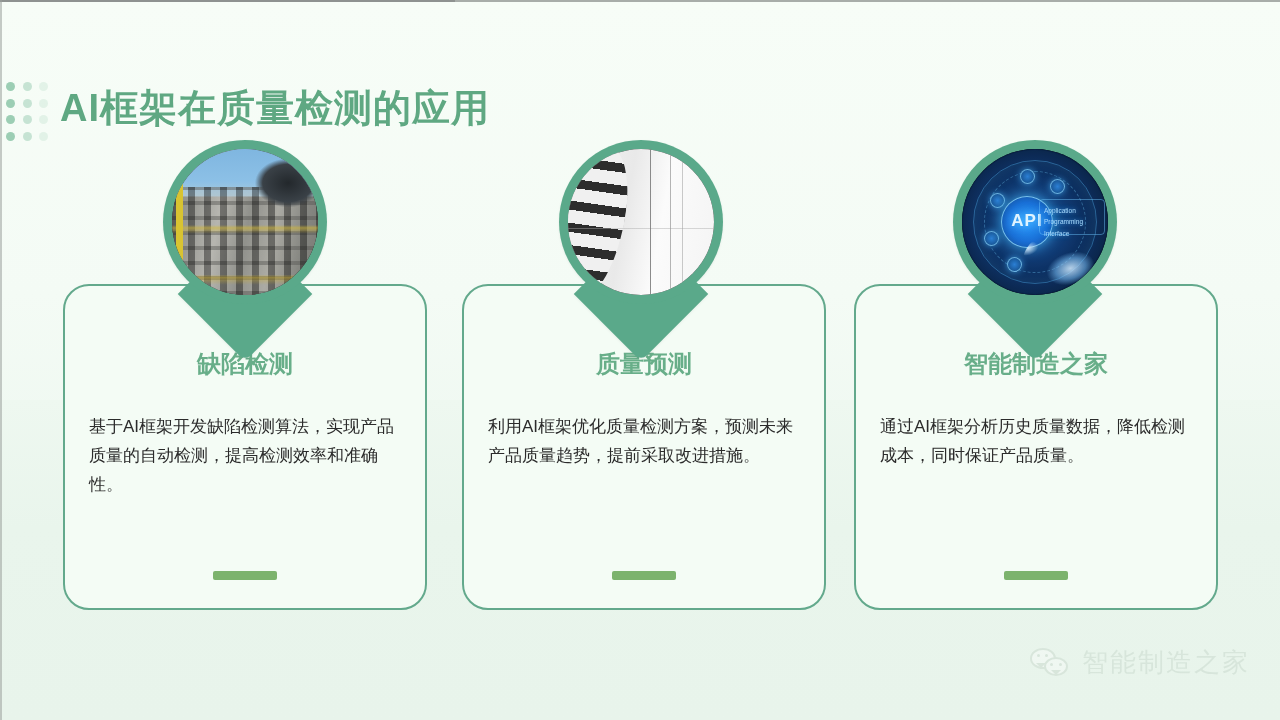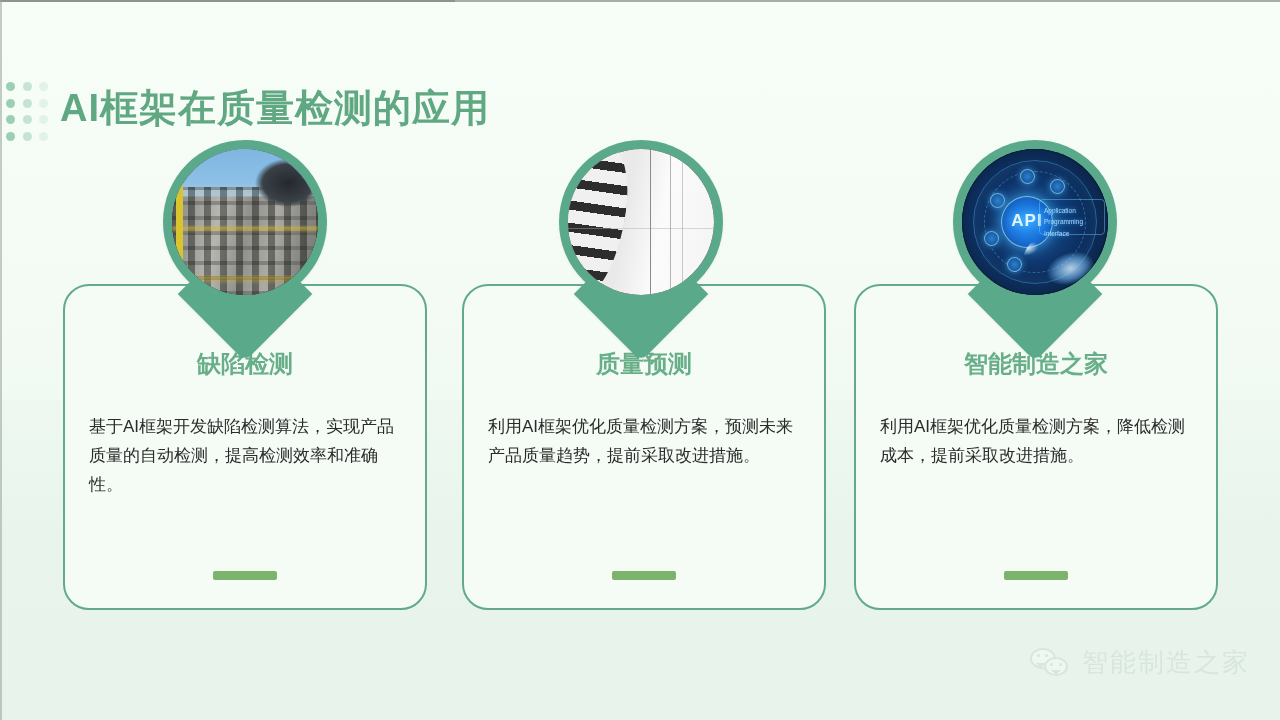--- a/index.html
+++ b/index.html
@@ -307,21 +307,21 @@
     </div>
 
     <div class="card c2">
       <div class="card-title">质量预测</div>
       <div class="card-body">利用AI框架优化质量检测方案，预测未来产品质量趋势，提前采取改进措施。</div>
       <div class="card-bar"></div>
     </div>
 
     <div class="card c3">
       <div class="card-title">智能制造之家</div>
-      <div class="card-body">利用AI框架优化质量检测方案，降低检测成本，提前采取改进措施。</div>
+      <div class="card-body">通过AI框架分析历史质量数据，降低检测成本，同时保证产品质量。</div>
       <div class="card-bar"></div>
     </div>
   </div>
 
   <div class="pin p1">
     <div class="pin-shape">
       <div class="pin-tail"></div>
       <div class="pin-ring"></div>
     </div>
     <div class="pin-photo">

